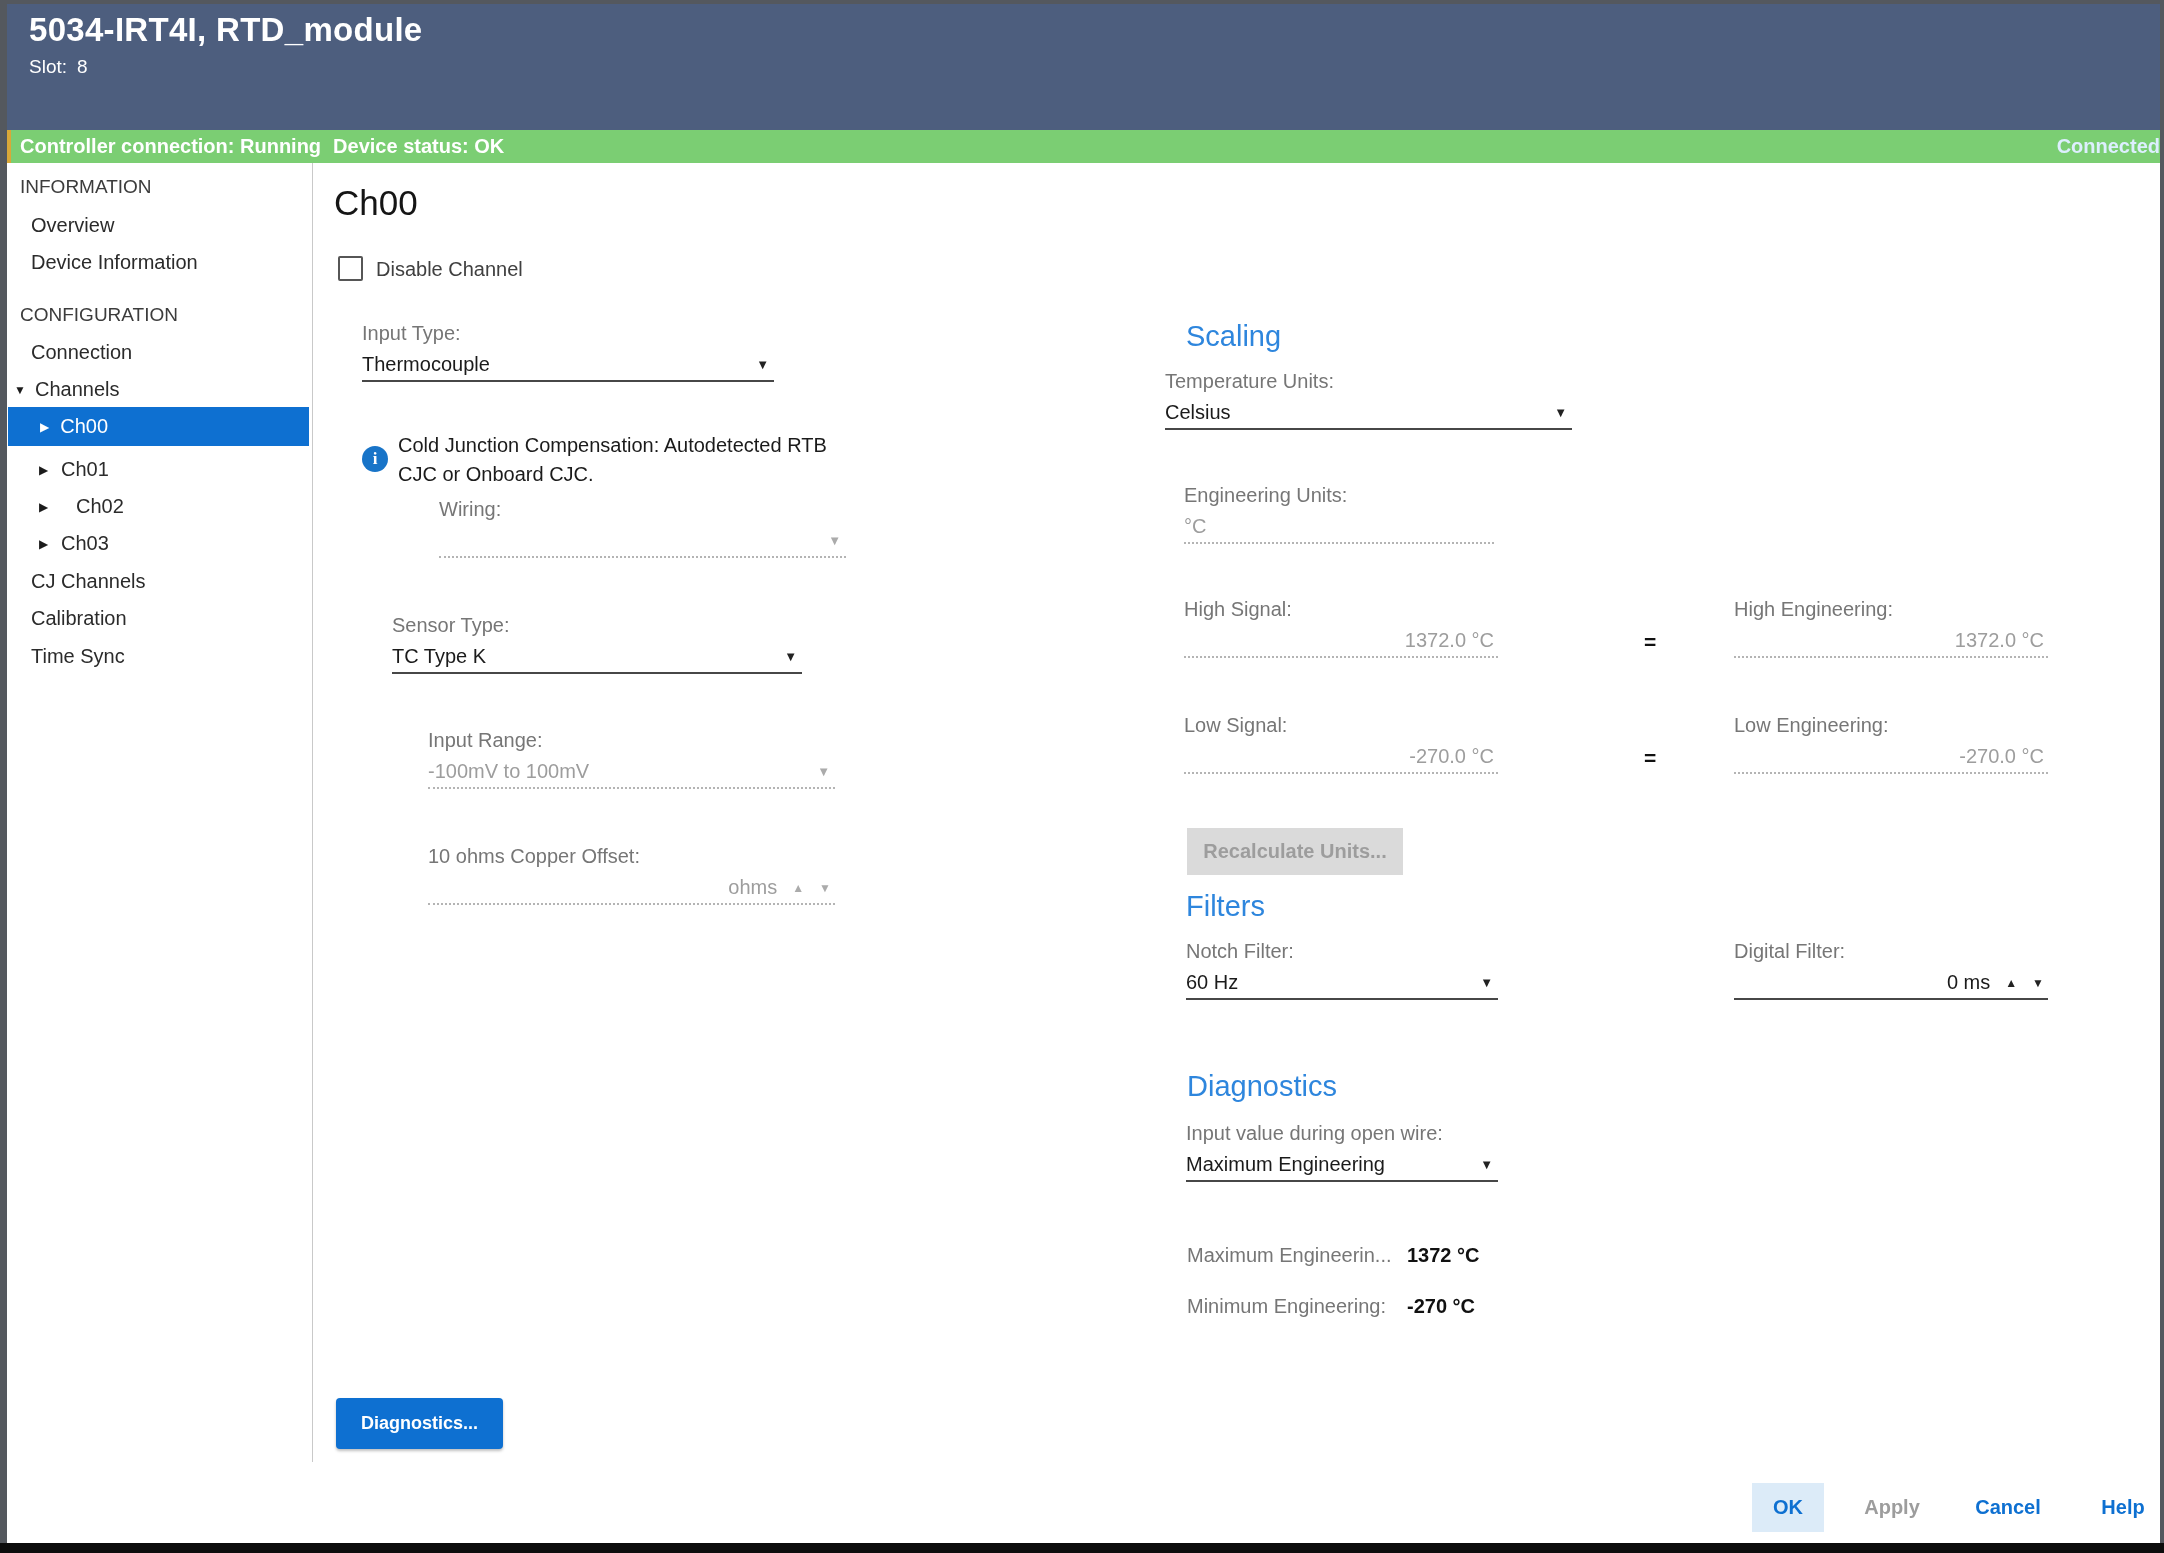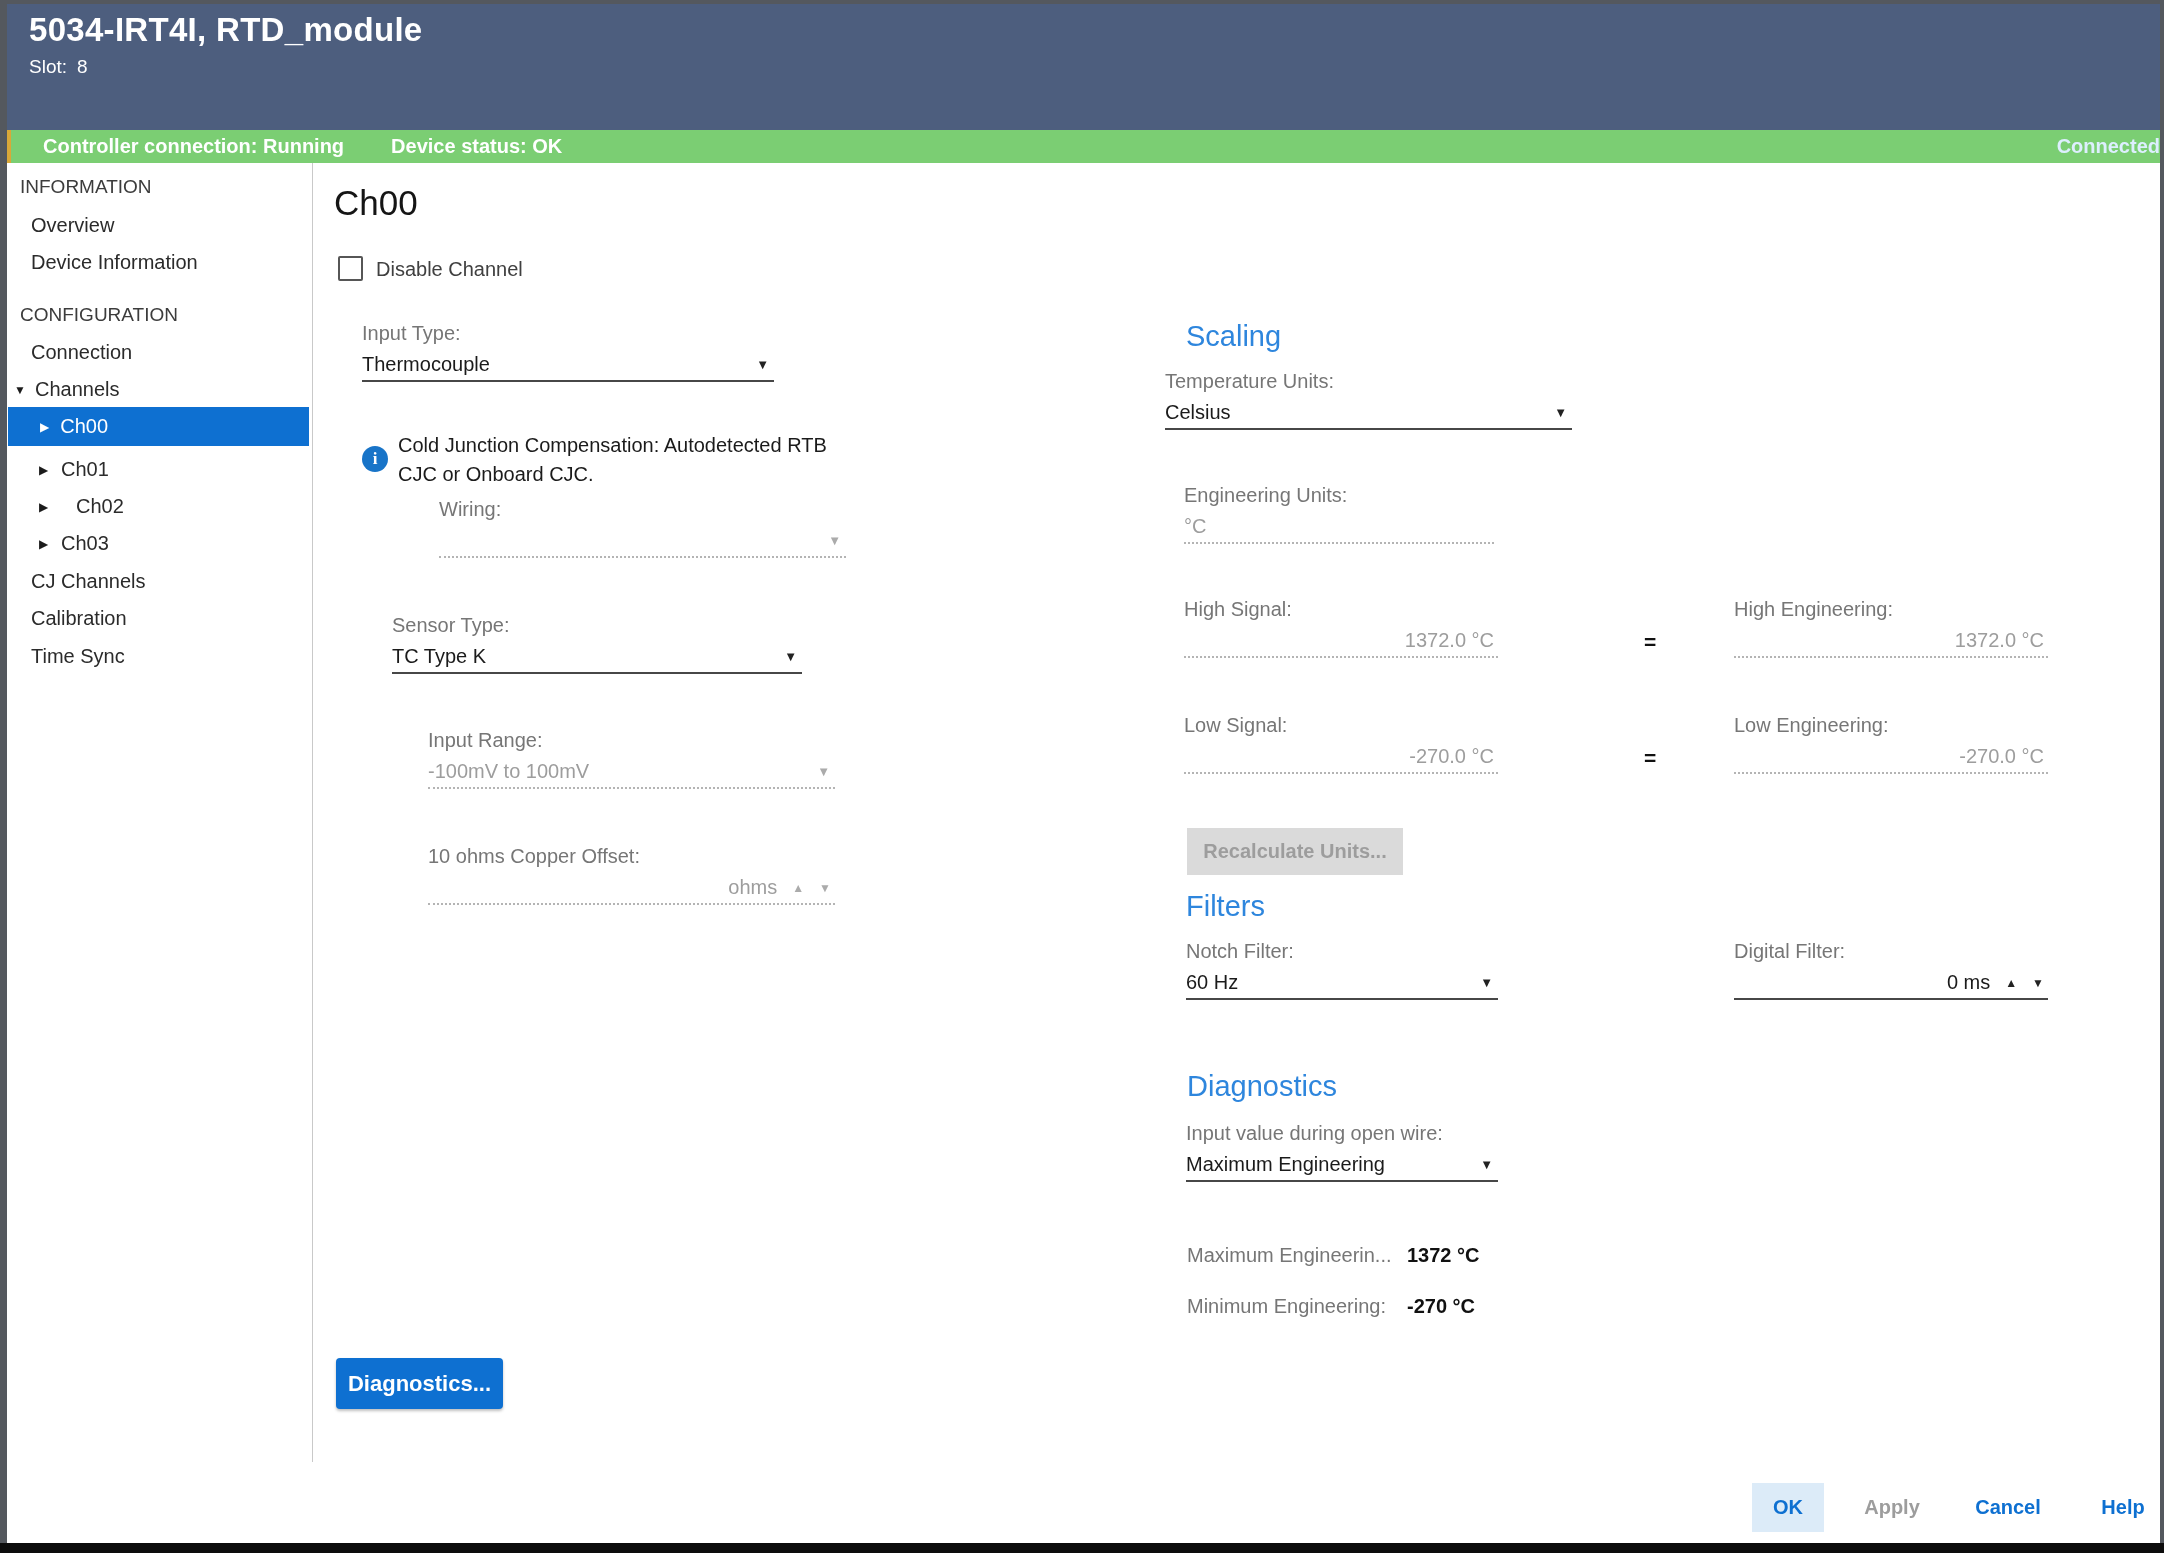--- a/index.html
+++ b/index.html
@@ -19,21 +19,21 @@
     background: #4d5e7e; color: #fff; padding: 7px 0 0 22px; }
   .titlebar h1 { font-size: 33px; font-weight: bold; letter-spacing: 0.3px; }
   .tb-sub { font-size: 19px; margin-top: 7px; }
   .tb-sub .v { margin-left: 10px; }
 
   
   .statusbar { position: absolute; left: 7px; top: 130px; width: 2153px; height: 33px;
     background: #7bce73; display: flex; align-items: center; }
   .status-strip { position: absolute; left: 0; top: 0; width: 4px; height: 33px; background: #d9a738; }
   .statusbar .txt { color: #fff; font-size: 20px; font-weight: 600; }
-  .status-left { display: flex; gap: 47px; margin-left: 36px; }
+  .status-left { display: flex; gap: 12px; margin-left: 13px; }
   .status-right { position: absolute; right: 0px; color: #ddeffe; font-size: 20px; font-weight: 600; }
 
   
   .nav-header { position: absolute; font-size: 19px; color: #3c3c3c; white-space: nowrap; }
   .nav-item { position: absolute; font-size: 20px; color: #2b2b2b; white-space: nowrap; cursor: default; }
   .tree-icon { position: absolute; font-size: 12px; color: #1b1b1b; }
   .nav-selected { position: absolute; left: 8px; top: 407px; width: 301px; height: 39px;
     background: #0e70d1; color: #fff; display: flex; align-items: center; }
   .nav-selected .tri { margin-left: 32px; font-size: 12px; }
   .nav-selected .lbl { margin-left: 11px; font-size: 20px; }
@@ -60,22 +60,22 @@
   .info-icon { position: absolute; left: 362px; top: 446px; width: 26px; height: 26px;
     border-radius: 50%; background: #1874c8; color: #fff; font-size: 17px; font-weight: bold;
     display: flex; align-items: center; justify-content: center; font-family: "Liberation Serif", serif; }
   .info-note { position: absolute; left: 398px; top: 431px; width: 450px;
     font-size: 20px; color: #1b1b1b; line-height: 29px; }
 
   .section-heading { position: absolute; font-size: 29px; color: #2e86dd; font-weight: 400; }
   .equals { position: absolute; font-size: 21px; font-weight: bold; color: #111; }
 
   .btn-primary { position: absolute; background: #0e70d1; color: #fff; border: none;
-    border-radius: 4px; font-size: 22px; font-weight: bold; font-family: "Liberation Sans", sans-serif;
-    cursor: pointer; box-shadow: 0 2px 3px rgba(0,0,0,0.25); }
+    border-radius: 4px; font-size: 18px; font-weight: bold; font-family: "Liberation Sans", sans-serif;
+    cursor: pointer; box-shadow: 0 2px 3px rgba(0,0,0,0.25); margin-top: 40px; }
   .btn-gray { position: absolute; background: #dadada; color: #9d9d9d; border: none;
     font-size: 20px; font-weight: 600; font-family: "Liberation Sans", sans-serif; }
 
   .kv-row { position: absolute; display: flex; font-size: 20px; }
   .kv-row .k { color: #767676; width: 220px; }
   .kv-row .v { color: #111; font-weight: bold; }
 
   .footer-btn { position: absolute; top: 1483px; height: 49px; border: none; background: transparent;
     font-size: 20px; font-weight: bold; font-family: "Liberation Sans", sans-serif;
     color: #0e70d1; cursor: pointer; text-align: center; }

